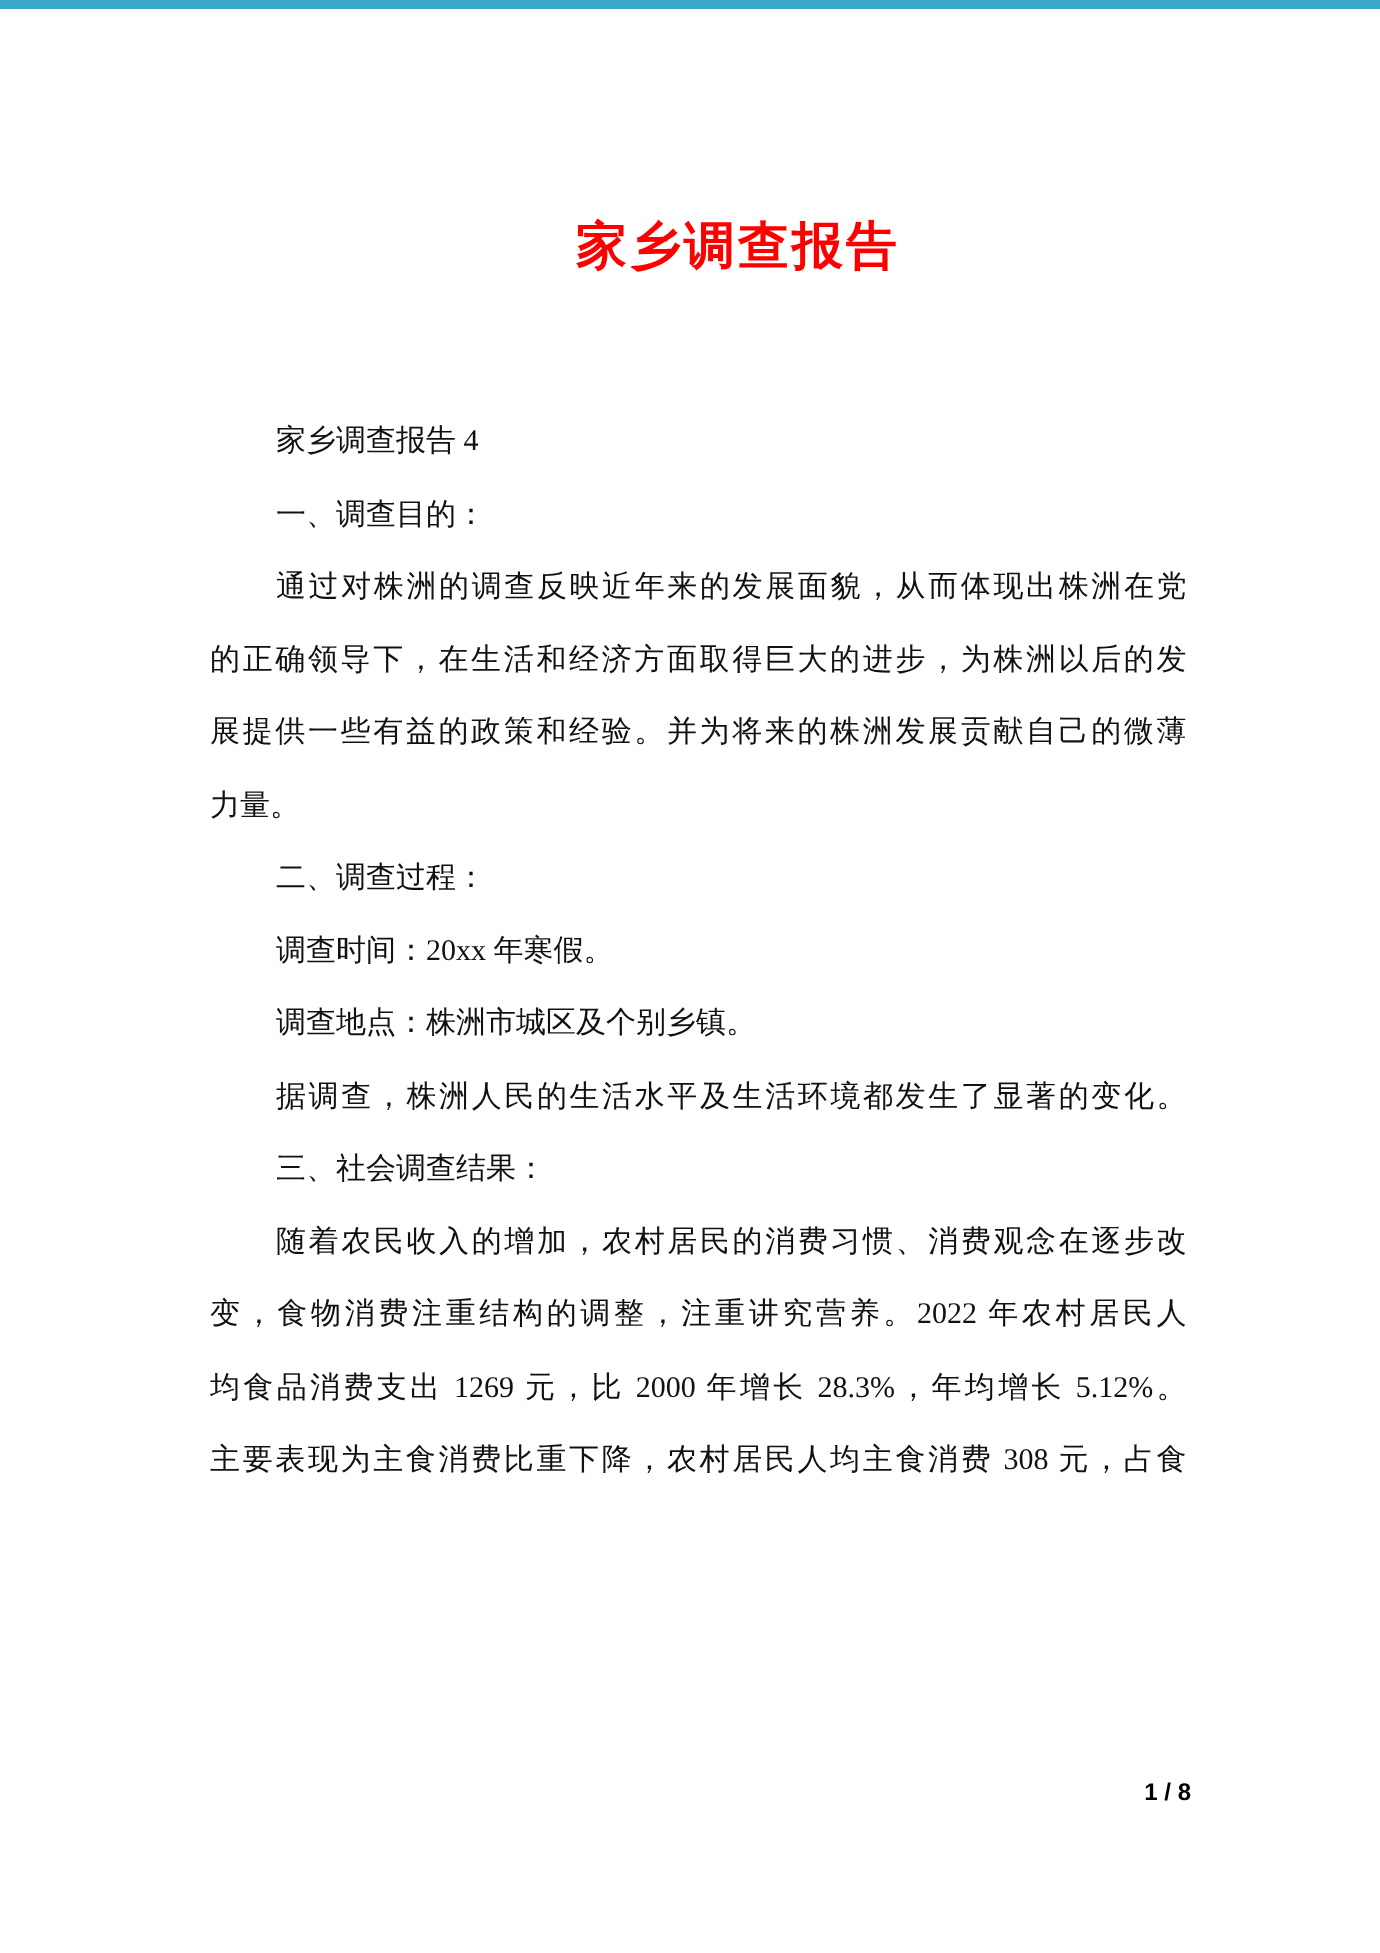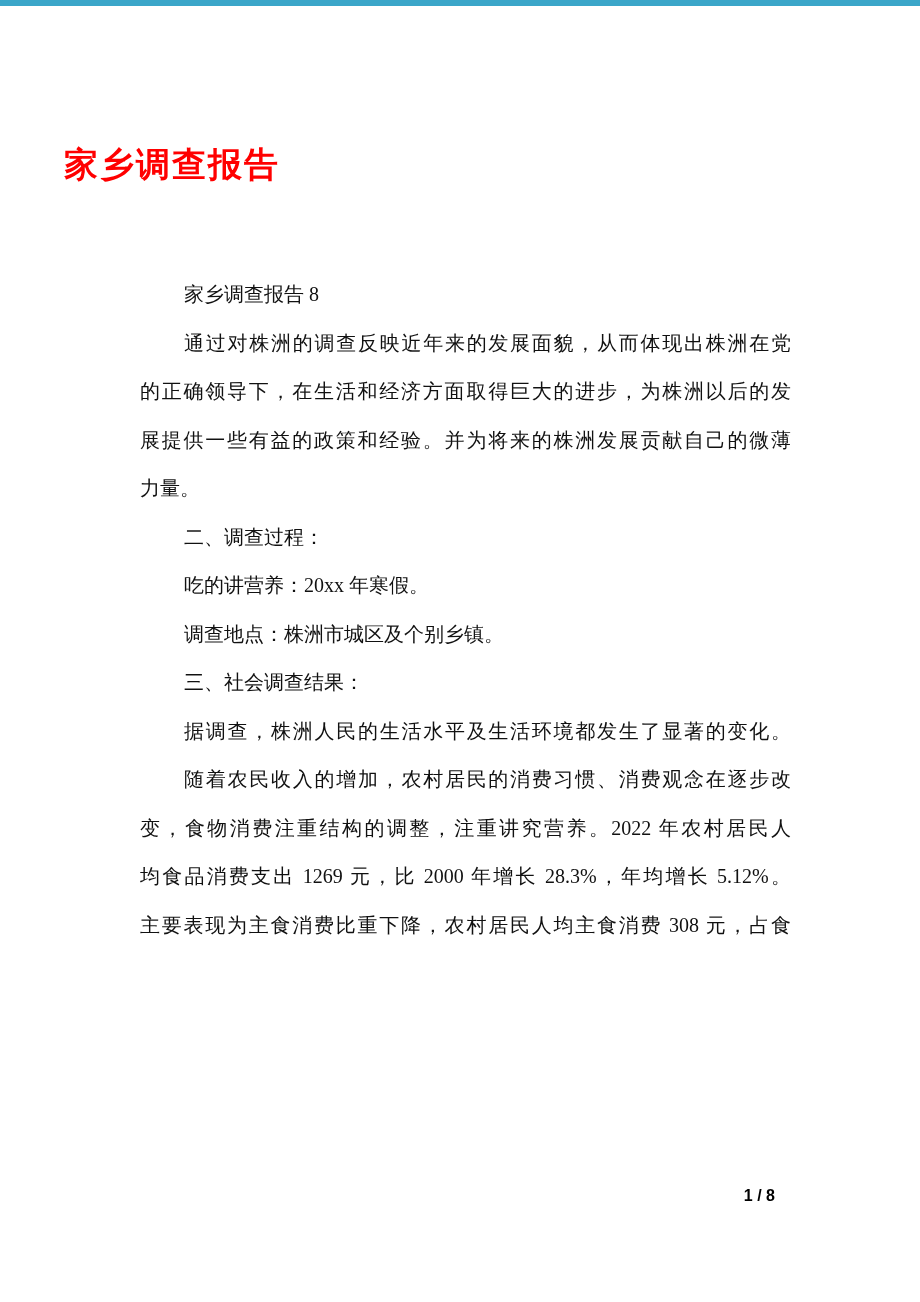--- a/index.html
+++ b/index.html
@@ -18,21 +18,21 @@
   .top-accent {
     width: 100%;
     height: 6px;
     background: #3ba6c9;
   }
   .doc-title {
     margin: 139px 0 0 0;
     font-size: 34px;
     line-height: 40px;
     font-weight: bold;
-    text-align: left;
+    text-align: center;
     text-indent: 64px; 
     color: #ff0000;
     letter-spacing: 2px;
   }
   .doc-body {
     margin: 85px 129px 0 140px; 
     color: #111111;
     font-size: 20px;
   }
   .line {
@@ -43,47 +43,48 @@
   .line.indent {
     text-indent: 44px;
   }
   .line.justify {
     text-align: justify;
     text-align-last: justify;
   }
   .page-number {
     position: absolute;
     top: 1186px;
-    right: 145px;
+    right: 126px;
     font-family: "Liberation Sans", "DejaVu Sans", sans-serif;
     font-weight: bold;
     font-size: 16px;
     line-height: 20px;
     color: #000000;
   }
 </style>
 </head>
 <body>
 
 <div class="page">
   <div class="top-accent" style="background: rgb(59, 166, 201);"></div>
 
   <h1 class="doc-title" style="color: rgb(255, 0, 0);">家乡调查报告</h1>
 
   <div class="doc-body">
-      <div class="line indent">家乡调查报告 8</div>
+      <div class="line indent">家乡调查报告 4</div>
+      <div class="line indent">一、调查目的：</div>
       <div class="line indent justify">通过对株洲的调查反映近年来的发展面貌，从而体现出株洲在党</div>
       <div class="line justify">的正确领导下，在生活和经济方面取得巨大的进步，为株洲以后的发</div>
       <div class="line justify">展提供一些有益的政策和经验。并为将来的株洲发展贡献自己的微薄</div>
       <div class="line">力量。</div>
       <div class="line indent">二、调查过程：</div>
-      <div class="line indent">吃的讲营养：20xx 年寒假。</div>
+      <div class="line indent">调查时间：20xx 年寒假。</div>
       <div class="line indent">调查地点：株洲市城区及个别乡镇。</div>
+      <div class="line indent justify">据调查，株洲人民的生活水平及生活环境都发生了显著的变化。</div>
       <div class="line indent">三、社会调查结果：</div>
-      <div class="line indent justify">据调查，株洲人民的生活水平及生活环境都发生了显著的变化。</div>
       <div class="line indent justify">随着农民收入的增加，农村居民的消费习惯、消费观念在逐步改</div>
       <div class="line justify">变，食物消费注重结构的调整，注重讲究营养。2022 年农村居民人</div>
       <div class="line justify">均食品消费支出 1269 元，比 2000 年增长 28.3%，年均增长 5.12%。</div>
       <div class="line justify">主要表现为主食消费比重下降，农村居民人均主食消费 308 元，占食</div>
     </div>
 
   <div class="page-number">1 / 8</div>
 </div>
 
 </body></html>

